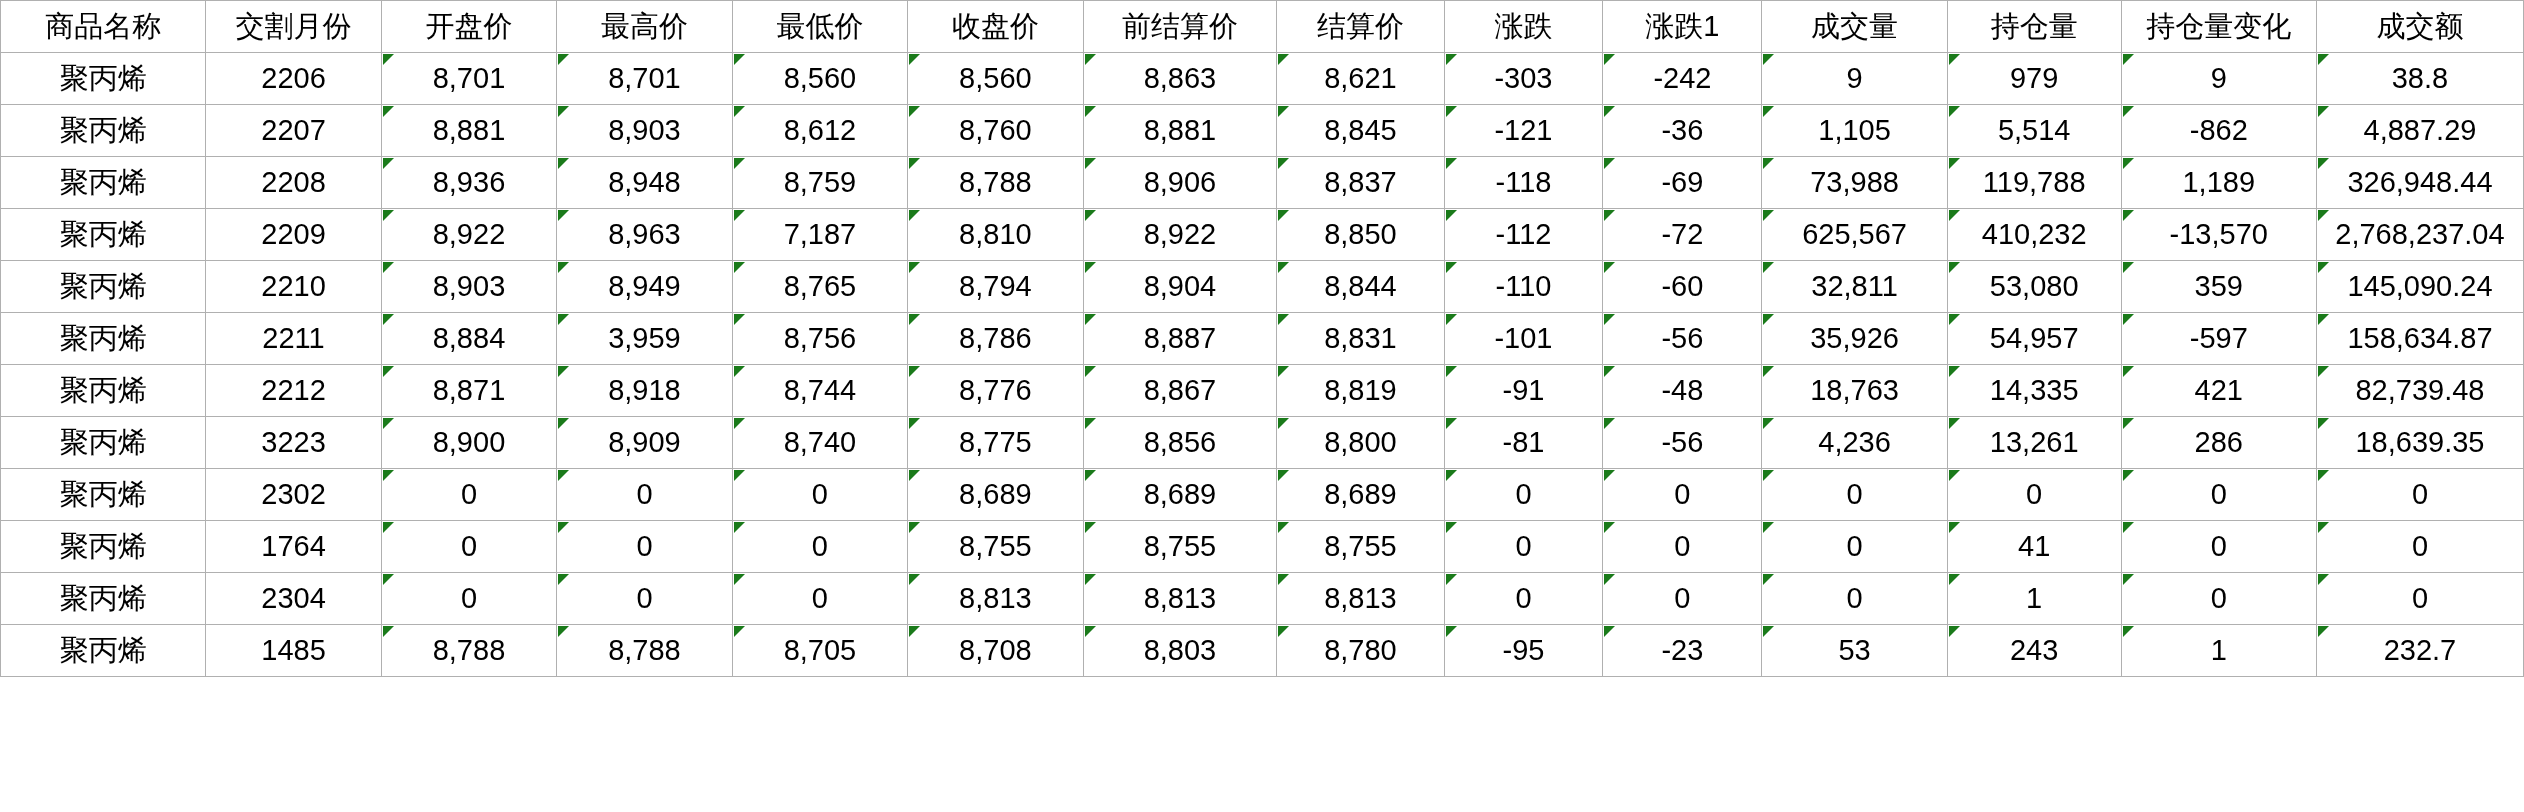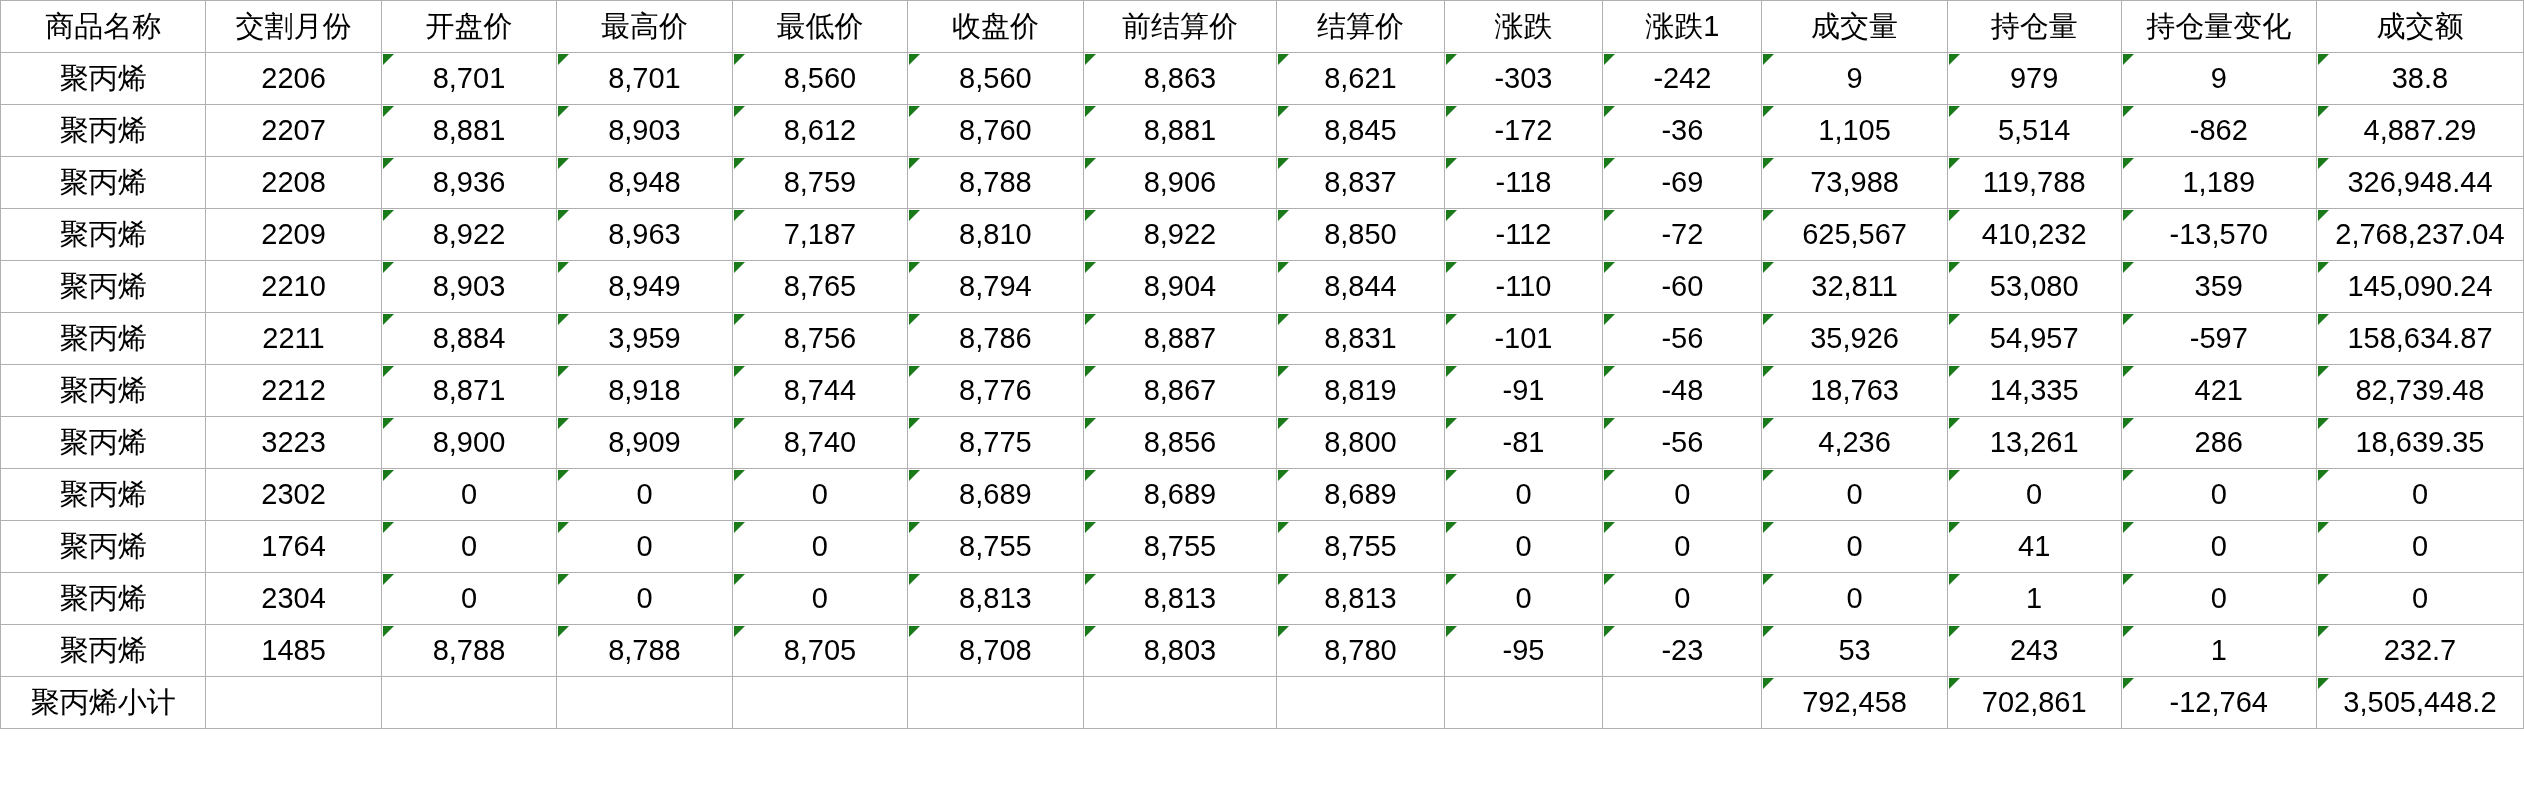--- a/index.html
+++ b/index.html
@@ -113,21 +113,21 @@
         </tr>
         <tr>
           <td class="num">聚丙烯</td>
           <td class="num">2207</td>
           <td class="mark num">8,881</td>
           <td class="mark num">8,903</td>
           <td class="mark num">8,612</td>
           <td class="mark num">8,760</td>
           <td class="mark num">8,881</td>
           <td class="mark num">8,845</td>
-          <td class="mark num">-172</td>
+          <td class="mark num">-121</td>
           <td class="mark num">-36</td>
           <td class="mark num">1,105</td>
           <td class="mark num">5,514</td>
           <td class="mark num">-862</td>
           <td class="mark num">4,887.29</td>
         </tr>
         <tr>
           <td class="num">聚丙烯</td>
           <td class="num">2208</td>
           <td class="mark num">8,936</td>
@@ -280,31 +280,15 @@
           <td class="mark num">8,708</td>
           <td class="mark num">8,803</td>
           <td class="mark num">8,780</td>
           <td class="mark num">-95</td>
           <td class="mark num">-23</td>
           <td class="mark num">53</td>
           <td class="mark num">243</td>
           <td class="mark num">1</td>
           <td class="mark num">232.7</td>
         </tr>
-        <tr>
-          <td class="num">聚丙烯小计</td>
-          <td class="empty"></td>
-          <td class="empty"></td>
-          <td class="empty"></td>
-          <td class="empty"></td>
-          <td class="empty"></td>
-          <td class="empty"></td>
-          <td class="empty"></td>
-          <td class="empty"></td>
-          <td class="empty"></td>
-          <td class="mark num">792,458</td>
-          <td class="mark num">702,861</td>
-          <td class="mark num">-12,764</td>
-          <td class="mark num">3,505,448.2</td>
-        </tr>
       </tbody>
   </table>
 </div>
 
 </body></html>

